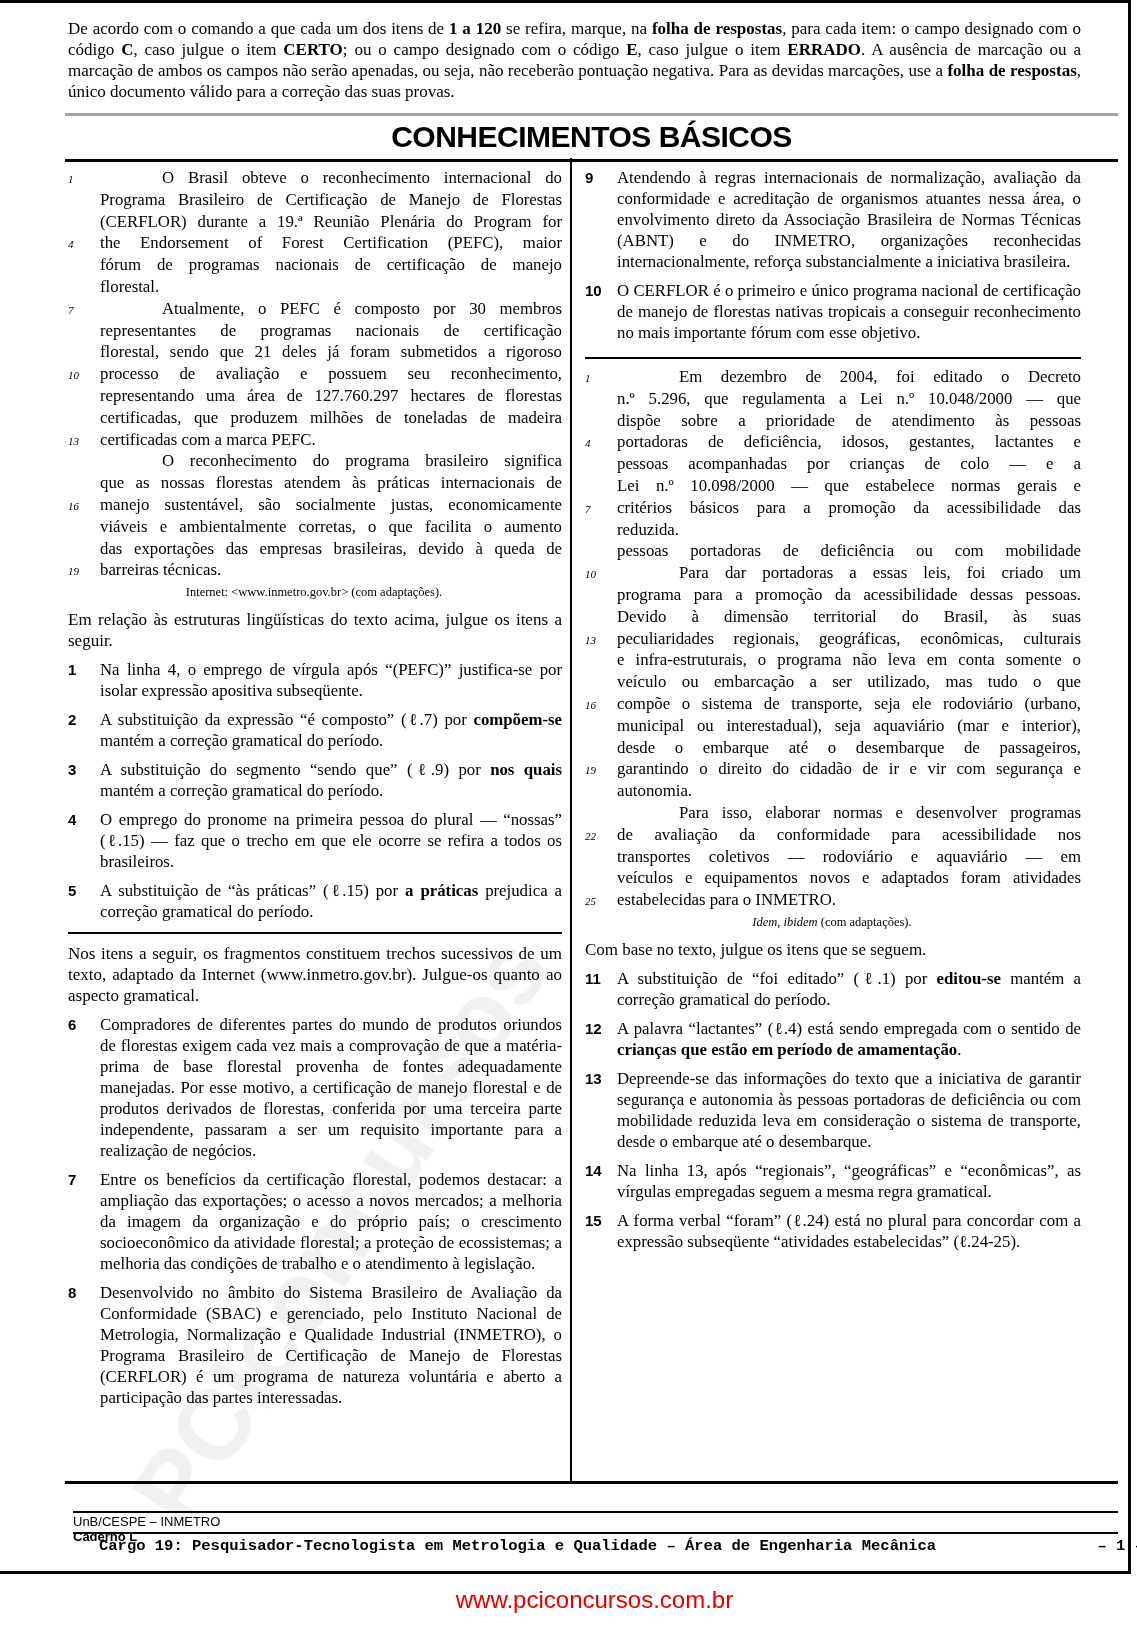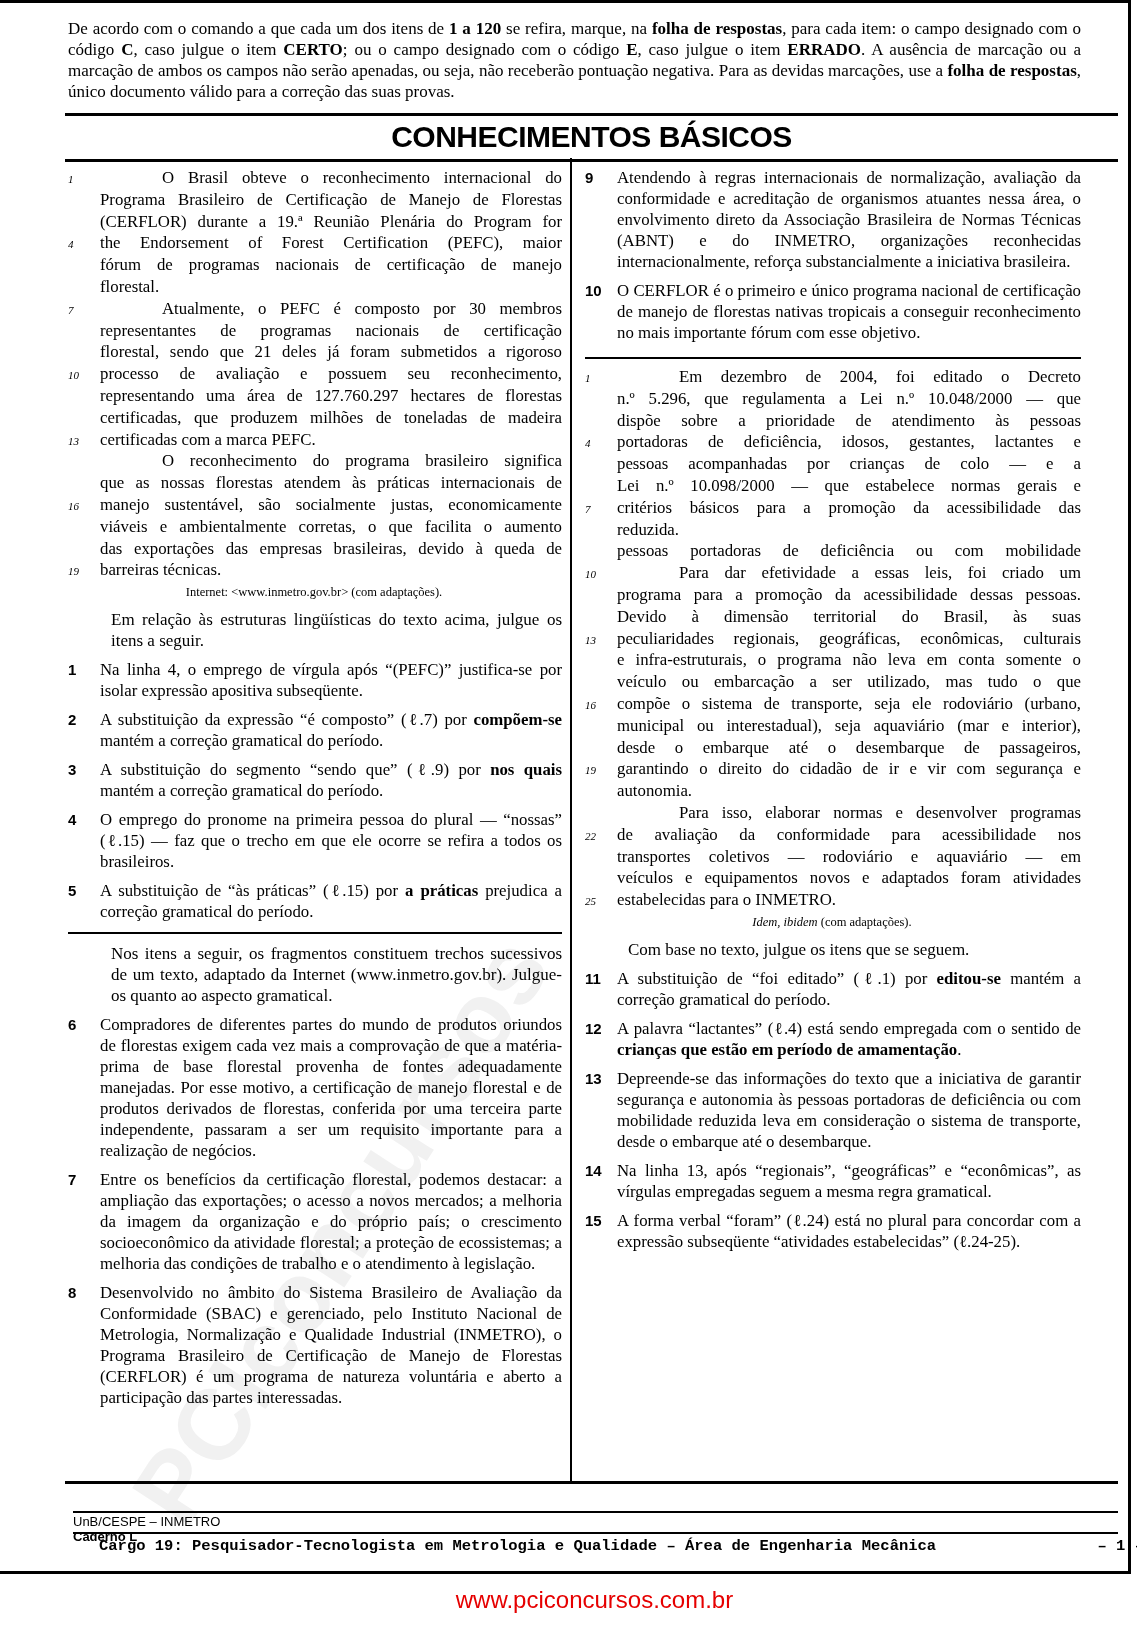--- a/index.html
+++ b/index.html
@@ -14,40 +14,40 @@
   .watermark { position:absolute; left:20px; top:1010px; width:640px; height:440px;
                display:flex; align-items:center; justify-content:center;
                transform:rotate(-57deg); font-family:"Liberation Sans",sans-serif;
                font-weight:bold; font-size:100px; color:rgba(40,40,40,0.065);
                pointer-events:none; white-space:nowrap; }
 
   .instructions { position:absolute; left:68px; top:18px; width:1013px;
                   font-size:17px; line-height:21px; text-align:justify; }
 
   .title-band { position:absolute; left:65px; top:113px; width:1053px;
-                border-top:3px solid #000000; border-bottom:3px solid #000; padding:4px 0 5px; }
+                border-top:3px solid #a3a3a3; border-bottom:3px solid #000; padding:4px 0 5px; }
   .title { text-align:center; font-family:"Liberation Sans","DejaVu Sans",sans-serif;
            font-weight:bold; font-size:30px; letter-spacing:-0.5px; }
 
   .col-divider { position:absolute; left:570px; top:158px; width:2px; height:1325px; background:#000; }
 
   .col { position:absolute; }
   .col.left  { left:68px;  top:167px; width:494px; }
   .col.right { left:585px; top:159px; width:496px; }
 
   .ltext { }
   .tline { display:flex; }
   .ln { flex:0 0 32px; font-style:italic; font-size:11px; padding-top:6px; }
   .lt { flex:1; font-size:16.8px; line-height:21.8px; }
   .lt.j  { text-align:justify; text-align-last:justify; }
   .lt.ind { text-indent:62px; }
 
   .source { text-align:center; font-size:12.5px; margin-top:4px; padding-right:2px; }
 
-  .command { margin-top:9px; font-size:17px; line-height:21px; text-align:justify;margin-left:43px; }
+  .command { margin-top:9px; font-size:17px; line-height:21px; text-align:justify; }
 
   .item { display:flex; margin-top:8px; }
   .inum { flex:0 0 32px; font-family:"Liberation Sans","DejaVu Sans",sans-serif;
           font-weight:bold; font-size:15px; padding-top:2px; }
   .itext { flex:1; font-size:16.8px; line-height:21px; text-align:justify; }
 
   .colrule { border-top:2px solid #000; margin:10px 0 0 0; }
   .col.right .colrule { margin-top:14px; }
   .col.right .ltext { margin-top:7px; }
 
@@ -250,21 +250,21 @@
         <div class="tline">
     <span class="ln"></span>
     <span class="lt">reduzida.</span>
   </div>
         <div class="tline">
     <span class="ln"></span>
     <span class="lt j">pessoas portadoras de deficiência ou com mobilidade</span>
   </div>
         <div class="tline">
     <span class="ln">10</span>
-    <span class="lt ind j">Para dar efetividade a essas leis, foi criado um</span>
+    <span class="lt ind j">Para dar portadoras a essas leis, foi criado um</span>
   </div>
         <div class="tline">
     <span class="ln"></span>
     <span class="lt j">programa para a promoção da acessibilidade dessas pessoas.</span>
   </div>
         <div class="tline">
     <span class="ln"></span>
     <span class="lt j">Devido à dimensão territorial do Brasil, às suas</span>
   </div>
         <div class="tline">

